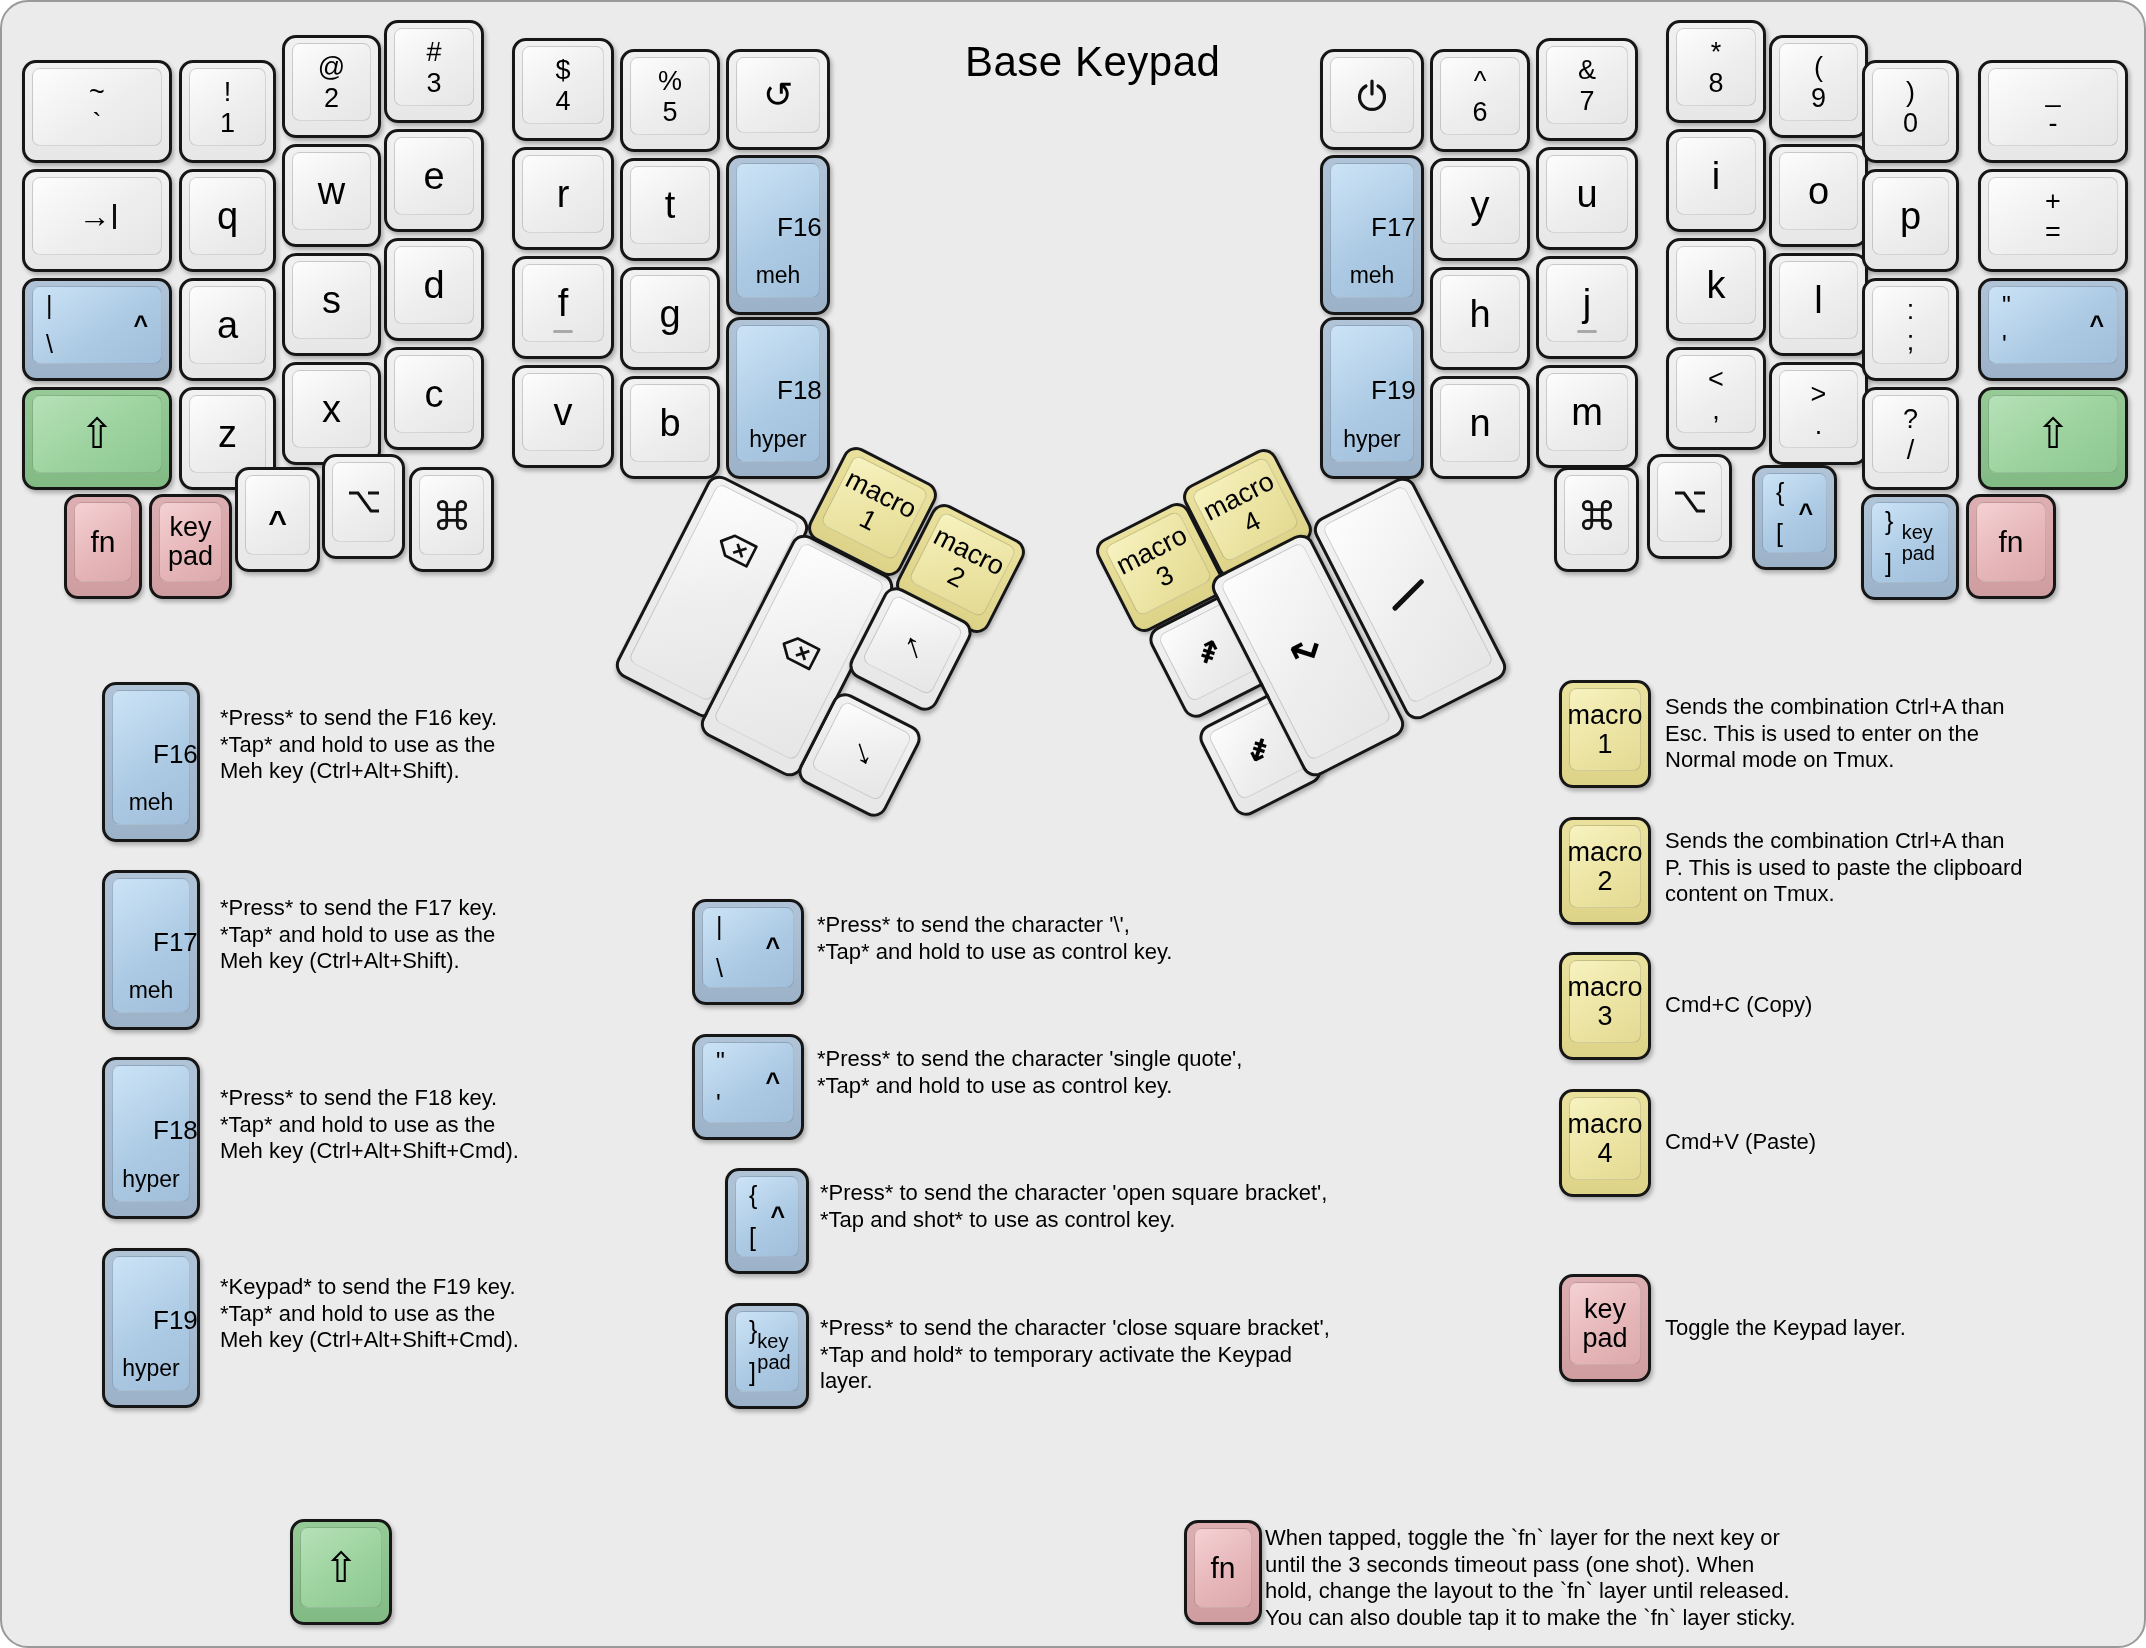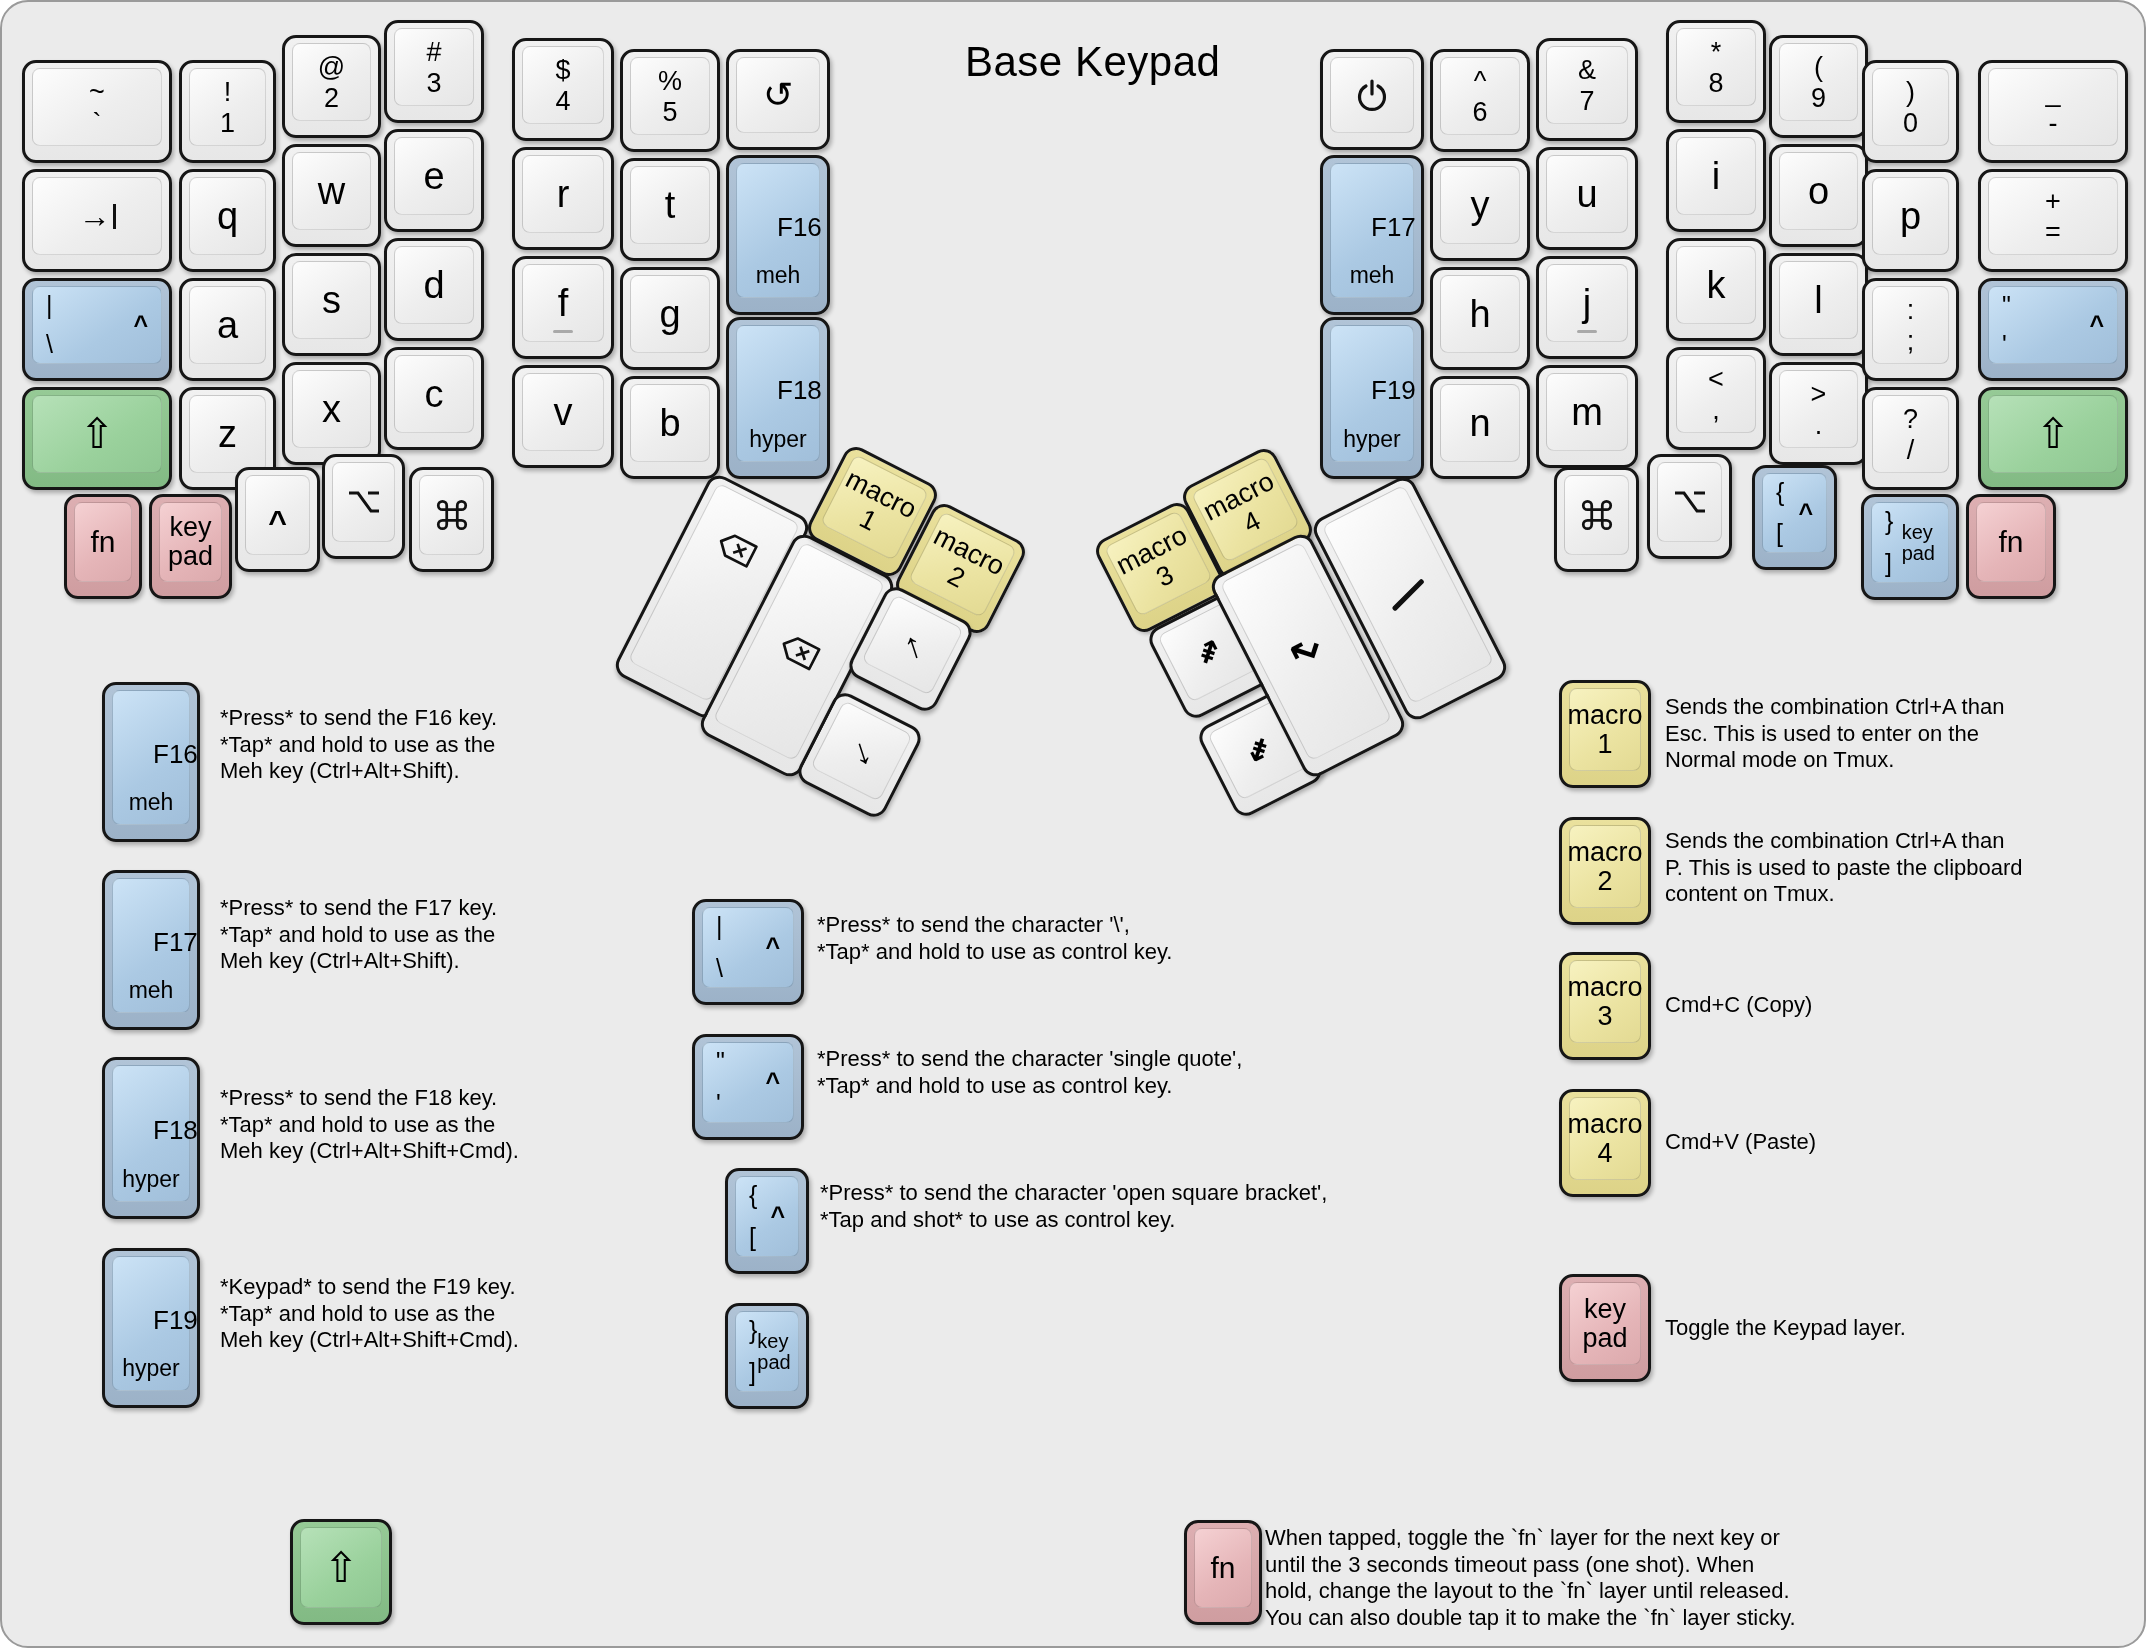--- a/index.html
+++ b/index.html
@@ -682,20 +682,23 @@
 Meh key (Ctrl+Alt+Shift+Cmd).</div>
   <div class="legend-text" style="left:218px;top:1272px">*Keypad* to send the F19 key.
 *Tap* and hold to use as the
 Meh key (Ctrl+Alt+Shift+Cmd).</div>
   <div class="legend-text" style="left:815px;top:910px">*Press* to send the character '\',
 *Tap* and hold to use as control key.</div>
   <div class="legend-text" style="left:815px;top:1044px">*Press* to send the character 'single quote',
 *Tap* and hold to use as control key.</div>
   <div class="legend-text" style="left:818px;top:1178px">*Press* to send the character 'open square bracket',
 *Tap and shot* to use as control key.</div>
+  <div class="legend-text" style="left:818px;top:1313px">*Press* to send the character 'close square bracket',
+*Tap and hold* to temporary activate the Keypad
+layer.</div>
   <div class="legend-text" style="left:1663px;top:692px">Sends the combination Ctrl+A than
 Esc. This is used to enter on the
 Normal mode on Tmux.</div>
   <div class="legend-text" style="left:1663px;top:826px">Sends the combination Ctrl+A than
 P. This is used to paste the clipboard
 content on Tmux.</div>
   <div class="legend-text" style="left:1663px;top:990px">Cmd+C (Copy)</div>
   <div class="legend-text" style="left:1663px;top:1127px">Cmd+V (Paste)</div>
   <div class="legend-text" style="left:1663px;top:1313px">Toggle the Keypad layer.</div>
   <div class="legend-text" style="left:1263px;top:1523px">When tapped, toggle the `fn` layer for the next key or

